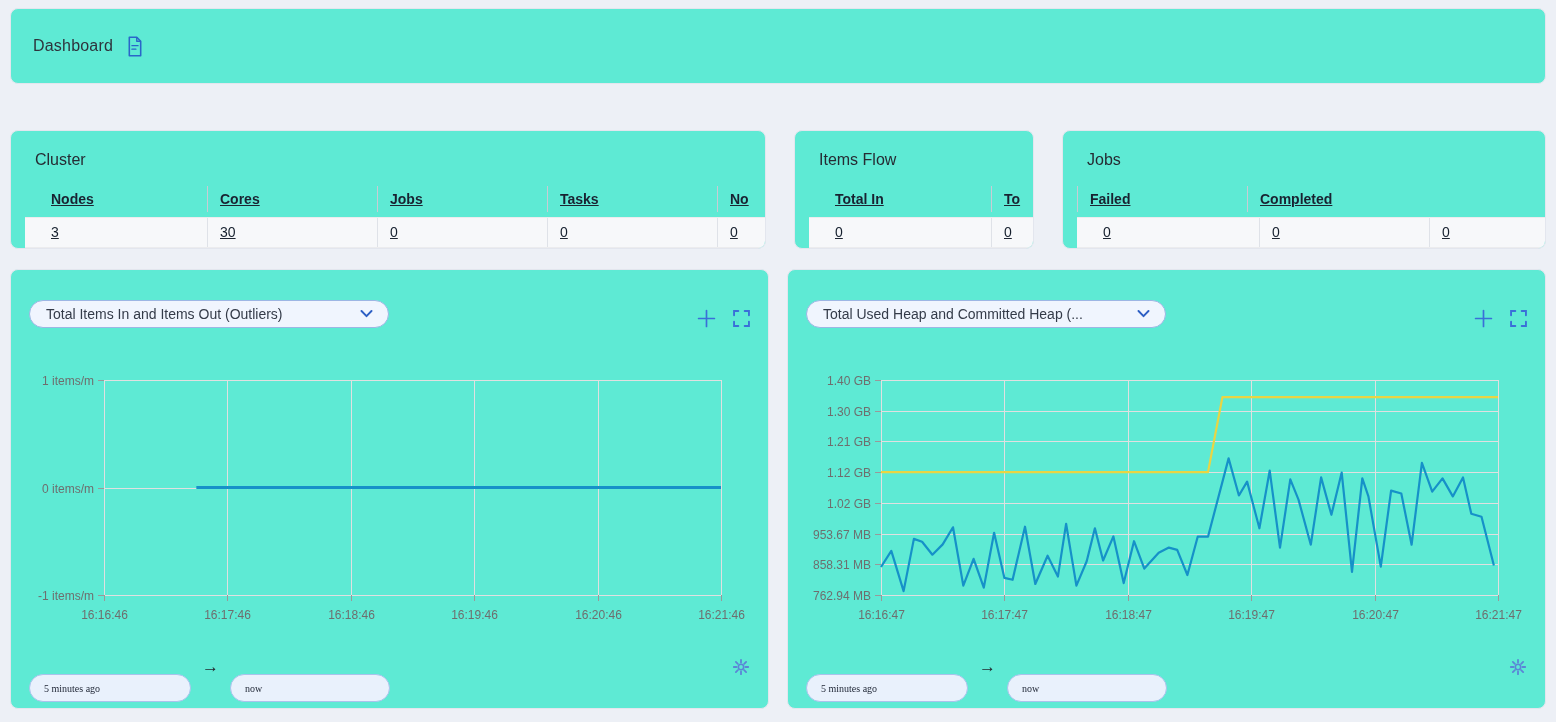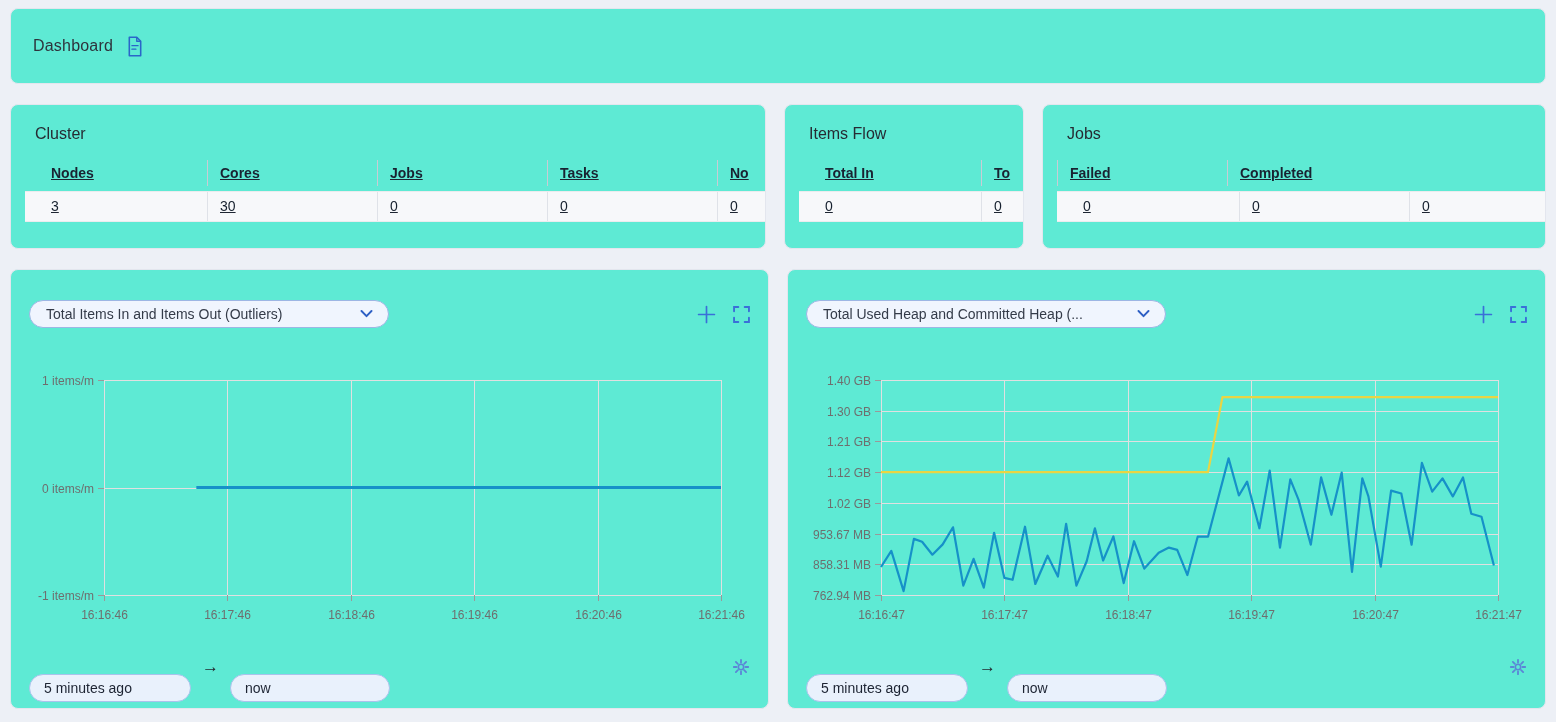--- a/index.html
+++ b/index.html
@@ -13,21 +13,21 @@
   .page { padding:8px 10px 0 10px; width:1556px; }
   .card {
     background:#5eead4;
     border:1px solid #e3e6ee;
     border-radius:8px;
   }
   
   .header-card { height:76px; display:flex; align-items:center; padding-left:22px; gap:13px; margin-bottom:20px; }
   .header-title { font-size:16px; color:#2e333c; letter-spacing:.2px; }
   
-  .stats-row { display:flex; gap:18px; height:145px; margin-bottom:20px; }
+  .stats-row { display:flex; gap:28px; height:145px; margin-bottom:20px;align-items:flex-end; }
   .stat-card { overflow:hidden; padding-top:18px; }
   .stat-card.cluster { width:756px; flex:none; }
   .stat-card.items-flow { width:240px; flex:none; }
   .stat-card.jobs { flex:1; }
   .stat-title { font-size:16px; color:#262b33; margin:2px 0 17px 24px; }
   .stat-table { margin:0 14px;text-decoration:underline; }
   .stat-row { display:flex; width:max-content; min-width:100%; }
   .stat-row.head { margin-bottom:5px; }
   .stat-cell {
     flex:none; width:170px; padding-left:12px;
@@ -38,35 +38,35 @@
   .stat-cell.first { width:182px; padding-left:26px; border-left:none; }
   .stat-row.vals {
     background:#f7f8fa;
     border-top:1px solid #ececee; border-bottom:1px solid #ececee;
     height:31px;
   }
   .stat-row.vals .stat-cell { line-height:29px; border-left-color:#dfe2e8; color:#16202e; }
   
   .charts-row { display:flex; gap:18px; height:440px; }
   .chart-card { flex:1; padding:0 18px; overflow:hidden; }
-  .chart-topbar { display:flex; align-items:center; margin-top:30px; height:28px; }
+  .chart-topbar { display:flex; align-items:flex-end; margin-top:30px; height:28px; }
   .metric-select {
     width:360px; height:28px; flex:none;
     border:1px solid #9db6e4; border-radius:14px; background:#f0f5fe;
     display:flex; align-items:center; padding:0 15px 0 16px; cursor:pointer;
   }
   .metric-label { flex:1; font-size:14px; color:#343b49; white-space:nowrap; overflow:hidden; }
   .icon-btns { margin-left:auto; display:flex; align-items:center; gap:17px; }
   .icon-btn { background:none; border:none; padding:0; margin:0; cursor:pointer; display:flex; align-items:center; }
   .chart-area { height:265px; margin-top:40px; }
   .chart-controls { display:flex; align-items:center; margin-top:20px; height:28px; }
   .time-input {
     width:162px; height:28px; border:1px solid #a9c2ec; border-radius:14px;
-    background:#e9f1fc; font-size:14px; color:#1d2433; padding:0 10px 0 14px;
-    font-family:Liberation Sans, sans-serif; outline:none;margin-top:42px;
+    background:#e9f1fc; font-size:10px; color:#1d2433; padding:0 10px 0 14px;
+    font-family:Liberation Serif, serif; outline:none;margin-top:42px;
   }
   .arrow-glyph { font-size:17px; color:#23272e; margin:0 11px; line-height:28px; }
   .gear-btn { margin-left:auto; }
   svg text { font-family:"Liberation Sans", sans-serif; }
 </style>
 </head>
 <body>
 
 <div class="page">
 

